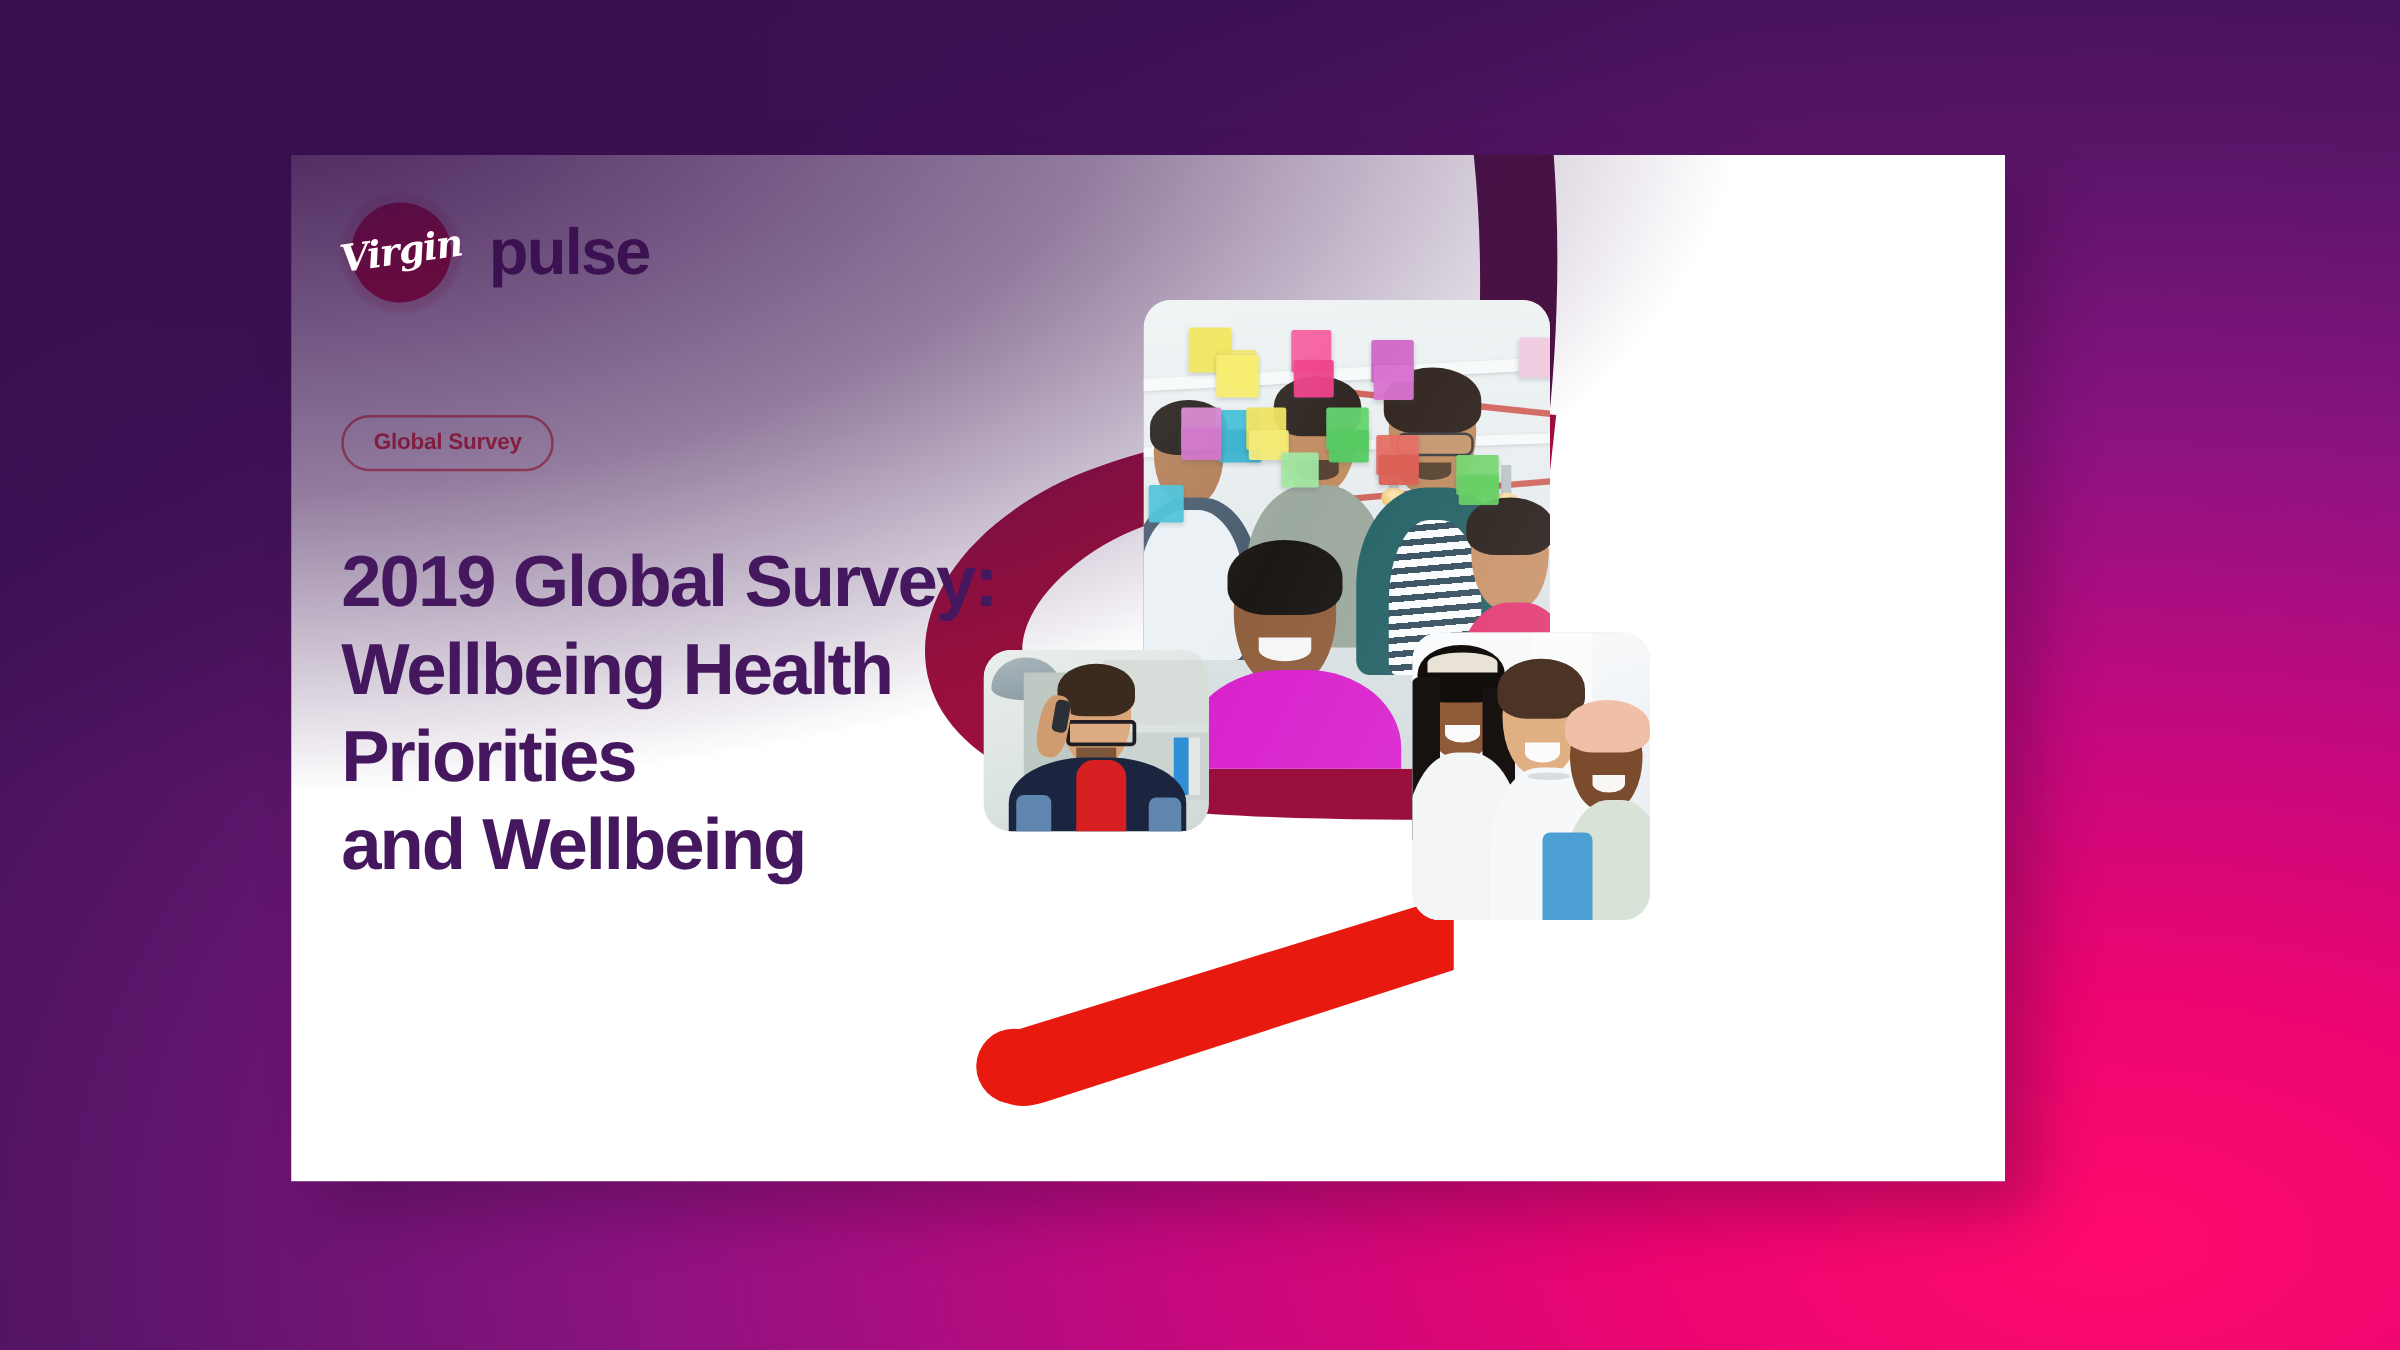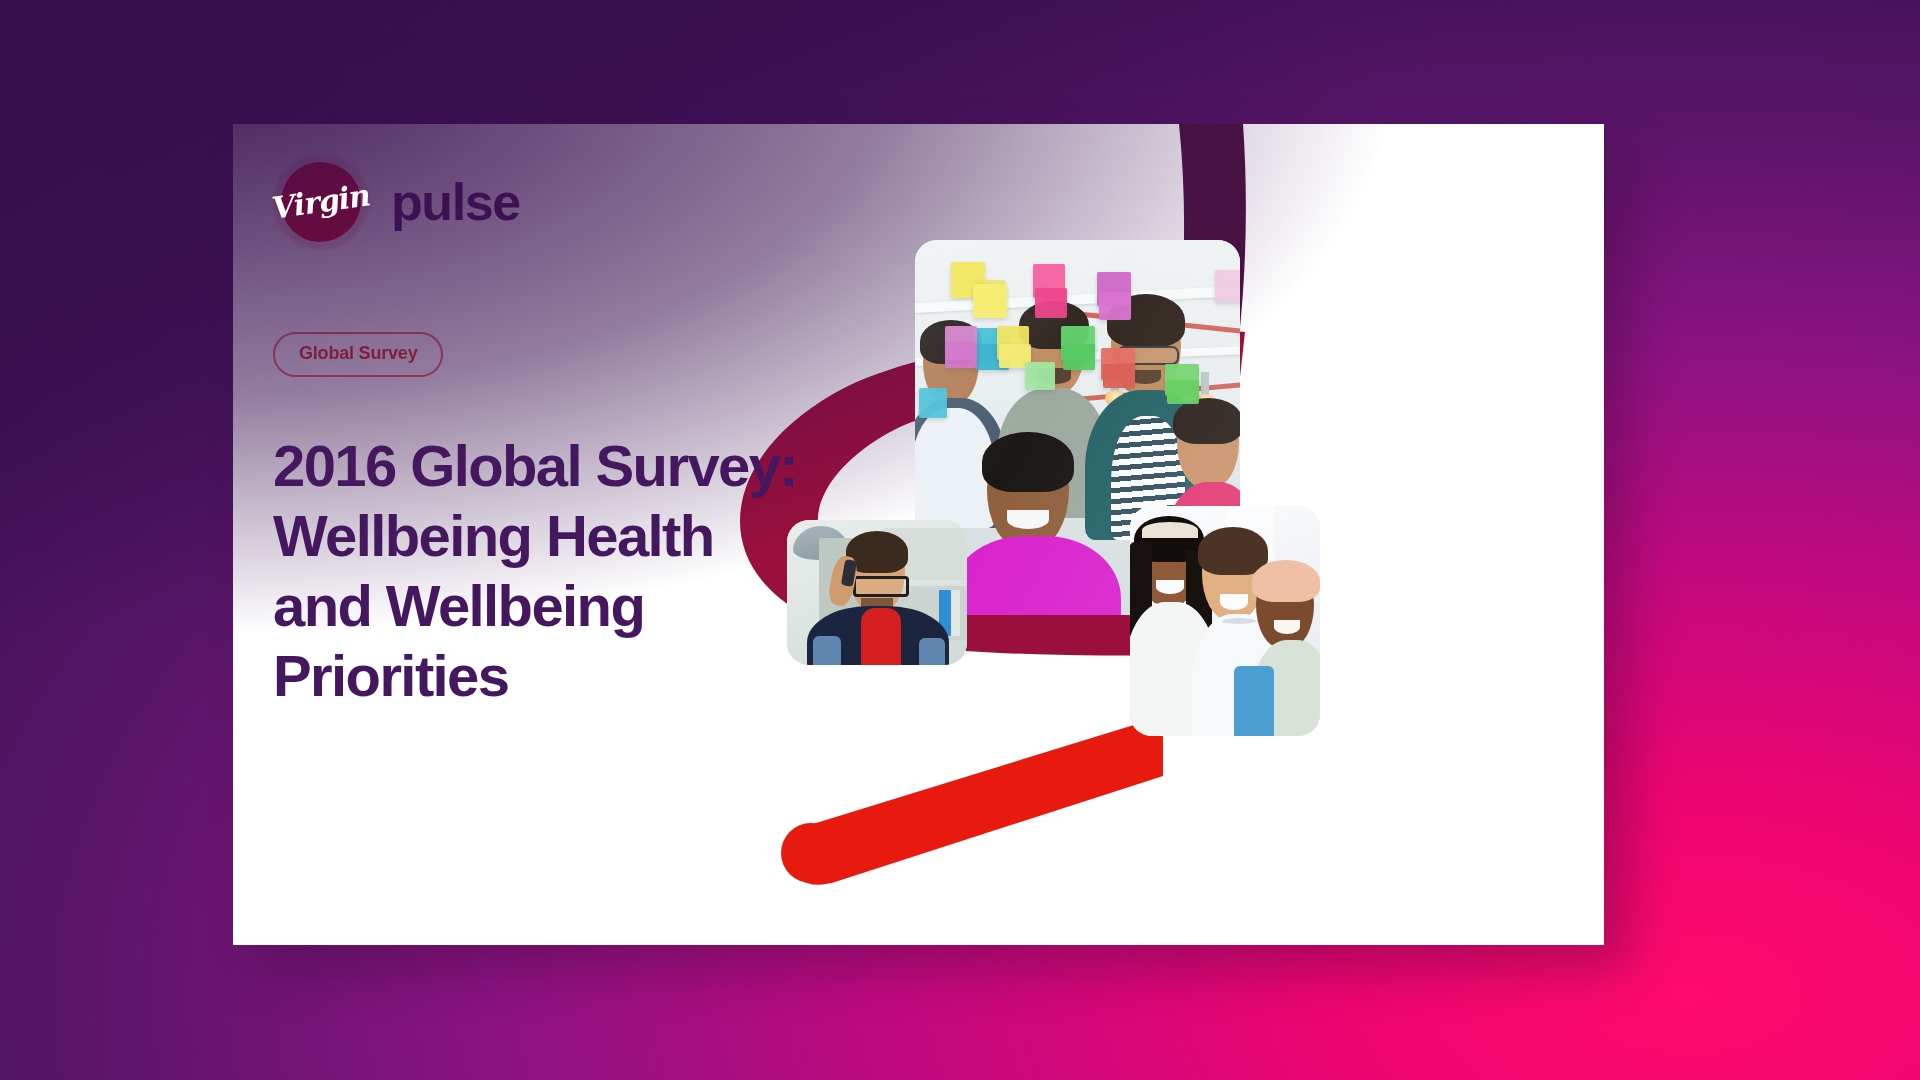--- a/index.html
+++ b/index.html
@@ -230,24 +230,24 @@
         <span class="logo-script">Virgin</span>
       </div>
       <div id="logo-word">pulse</div>
     </div>
 
     <div id="eyebrow">
       <span id="eyebrow-label">Global Survey</span>
     </div>
 
     <h1 id="headline">
-      <span class="hl-line">2016 Global Survey:</span>
+      <span class="hl-line">2019 Global Survey:</span>
       <span class="hl-line">Wellbeing Health</span>
+      <span class="hl-line">Priorities</span>
       <span class="hl-line">and Wellbeing</span>
-      <span class="hl-line">Priorities</span>
     </h1>
 
     <svg id="swoosh" viewBox="0 0 1371 821">
 
       <path d="M 580 700 L 930 592 L 930 652 L 605 757 Q 566 770 556 738 Q 546 706 580 700 Z" fill="#E8190F"></path>
       <circle cx="578" cy="729" r="30" fill="#E8190F"></circle>
 
       <path d="M 1006 262
                C 905 250, 720 270, 650 312
                C 570 360, 560 430, 640 452

